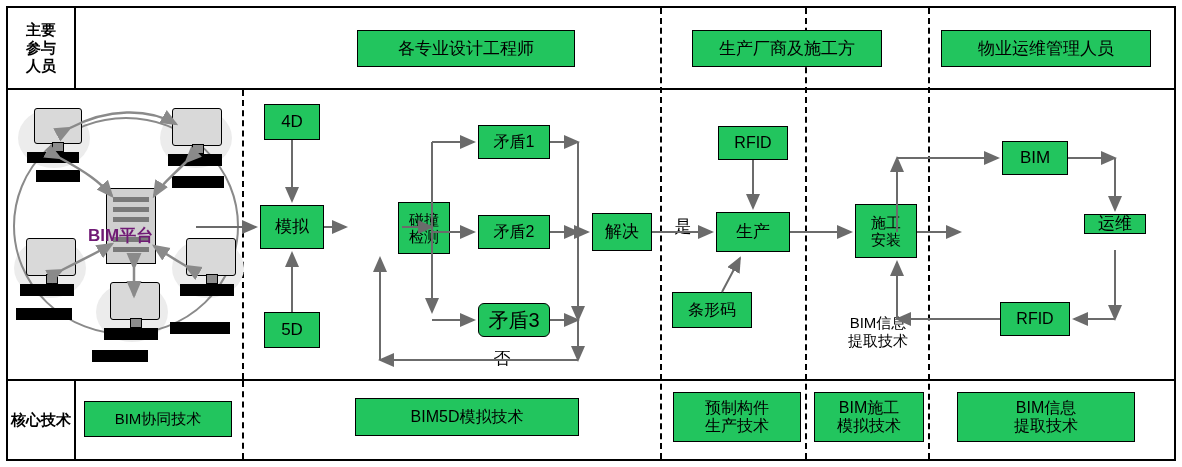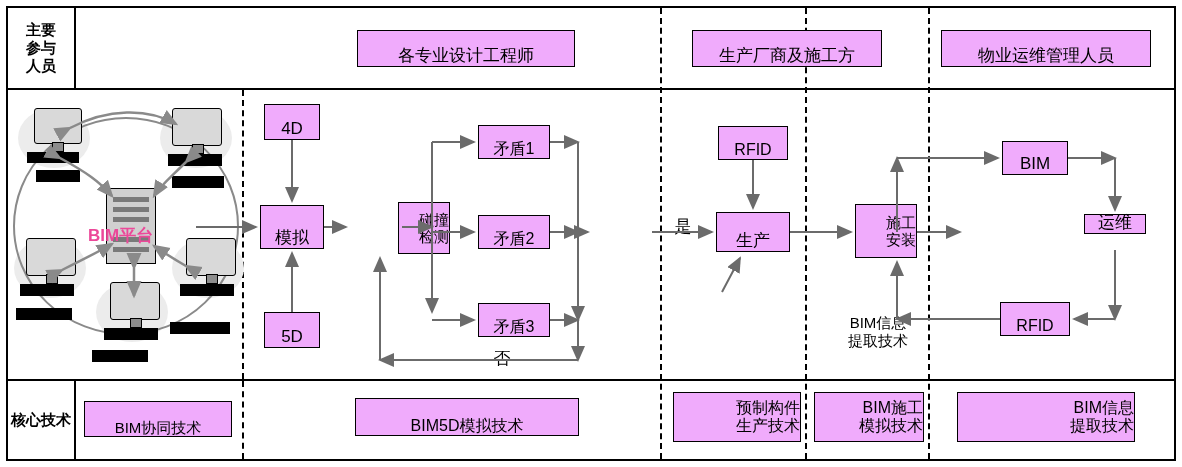--- a/index.html
+++ b/index.html
@@ -1,32 +1,32 @@
 <!DOCTYPE html>
 <html><head>
 <meta charset="utf-8">
 <style>
   html,body{margin:0;padding:0;background:#fff;}
   body{font-family:"Liberation Sans","DejaVu Sans",sans-serif;}
   #stage{position:relative;width:1182px;height:467px;background:#fff;overflow:hidden;}
 
-  .box{position:absolute;border:1.5px solid #000;background:#f0abfc;display:flex;align-items:flex-end;justify-content:center;text-align:center;line-height:1.15;box-sizing:border-box;}
+  .box{position:absolute;border:1.5px solid #000;background:#22c55e;display:flex;align-items:center;justify-content:center;text-align:center;line-height:1.15;box-sizing:border-box;}
   .lbl{position:absolute;display:flex;align-items:center;justify-content:center;text-align:center;line-height:1.2;}
   .rule{position:absolute;background:#000;}
   .dash-v{position:absolute;border-left:2px dashed #000;}
 
   
   .pc{position:absolute;}
   .pc .mon{position:absolute;border:1.5px solid #000;background:#d9d9d9;border-radius:3px;}
   .pc .base{position:absolute;background:#000;}
   .pc .stand{position:absolute;background:#8c8c8c;border:1px solid #000;}
   .server{position:absolute;border:1.5px solid #000;background:#d0d0d0;}
   .server .slot{position:absolute;background:#7a7a7a;}
   .halo{position:absolute;border-radius:50%;background:#ececec;}
-  .bimlabel{position:absolute;font-weight:bold;font-size:17px;color:#ec4899;}
+  .bimlabel{position:absolute;font-weight:bold;font-size:17px;color:#701a75;}
 </style>
 </head>
 <body>
 
 <div id="stage">
 
   <div class="rule" style="left:6px;top:6px;width:1170px;height:2px;"></div>
   <div class="rule" style="left:6px;top:459px;width:1170px;height:2px;"></div>
   <div class="rule" style="left:6px;top:6px;width:2px;height:455px;"></div>
   <div class="rule" style="left:1174px;top:6px;width:2px;height:455px;"></div>
@@ -162,28 +162,34 @@
   <div class="box" style="left:350px;top:202px;width:52px;height:52px;font-size:15px;flex-direction:column;margin-left:48px;">
     <span>碰撞</span>
     <span>检测</span>
   </div>
   <div class="box" style="left:478px;top:125px;width:72px;height:34px;font-size:16px;">
     <span>矛盾1</span>
   </div>
   <div class="box" style="left:478px;top:215px;width:72px;height:34px;font-size:16px;">
     <span>矛盾2</span>
   </div>
-  <div class="box" style="left:478px;top:303px;width:72px;height:34px;font-size:16px;">
+  <div class="box" style="left:478px;top:303px;width:72px;height:34px;font-size:20px;border-radius:6px;">
     <span>矛盾3</span>
+  </div>
+  <div class="box" style="left:592px;top:213px;width:60px;height:38px;font-size:17px;">
+    <span>解决</span>
   </div>
   <div class="box" style="left:718px;top:126px;width:70px;height:34px;font-size:16px;">
     <span>RFID</span>
   </div>
   <div class="box" style="left:716px;top:212px;width:74px;height:40px;font-size:17px;">
     <span>生产</span>
+  </div>
+  <div class="box" style="left:672px;top:292px;width:80px;height:36px;font-size:16px;">
+    <span>条形码</span>
   </div>
   <div class="box" style="left:855px;top:204px;width:62px;height:54px;font-size:15px;flex-direction:column;">
     <span>施工</span>
     <span>安装</span>
   </div>
   <div class="box" style="left:1002px;top:141px;width:66px;height:34px;font-size:17px;">
     <span>BIM</span>
   </div>
   <div class="box" style="left:1084px;top:214px;width:62px;height:20px;font-size:17px;">
     <span>运维</span>

